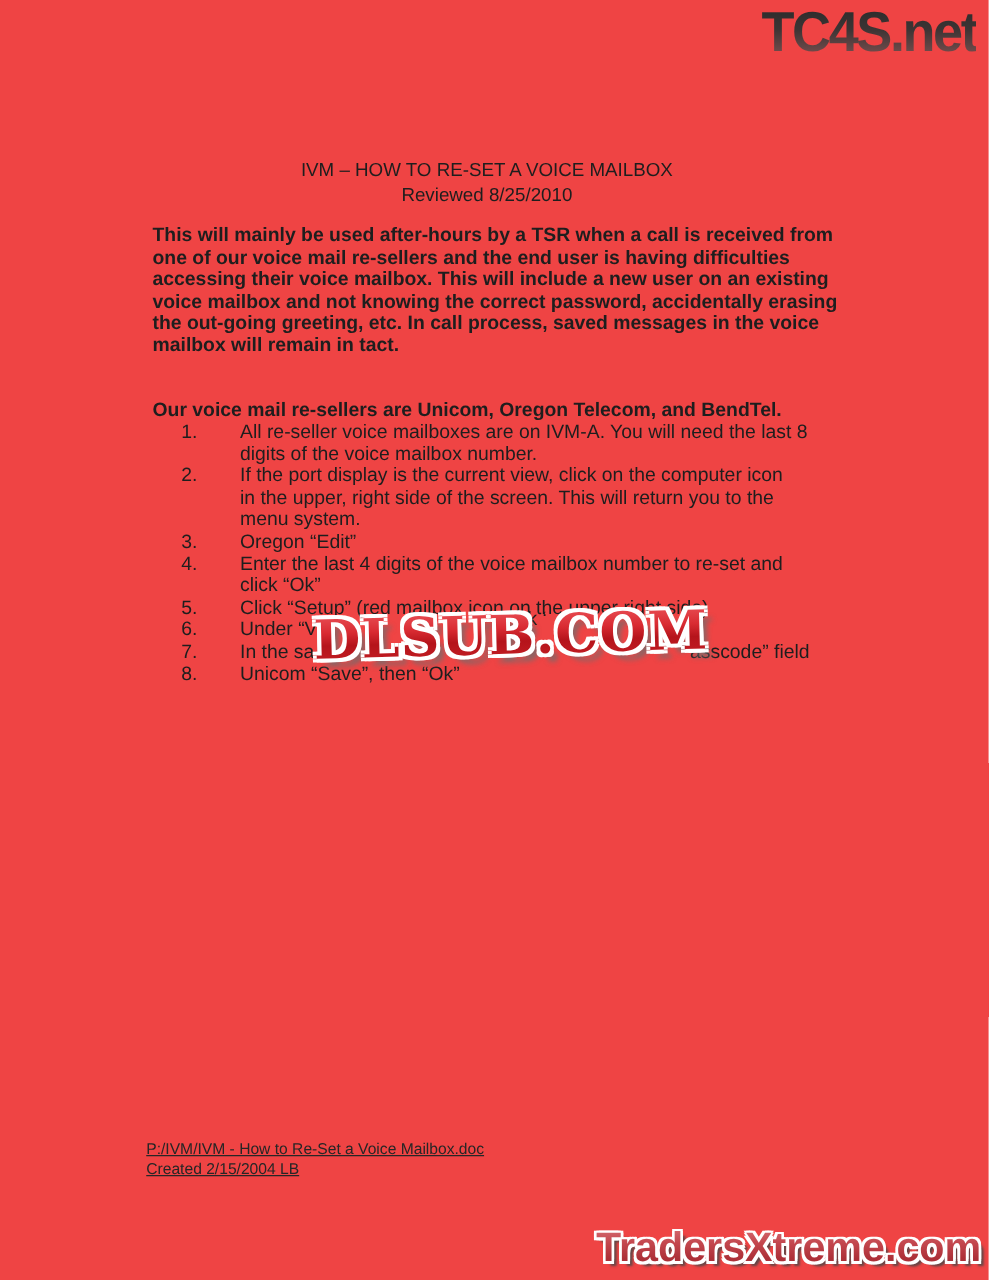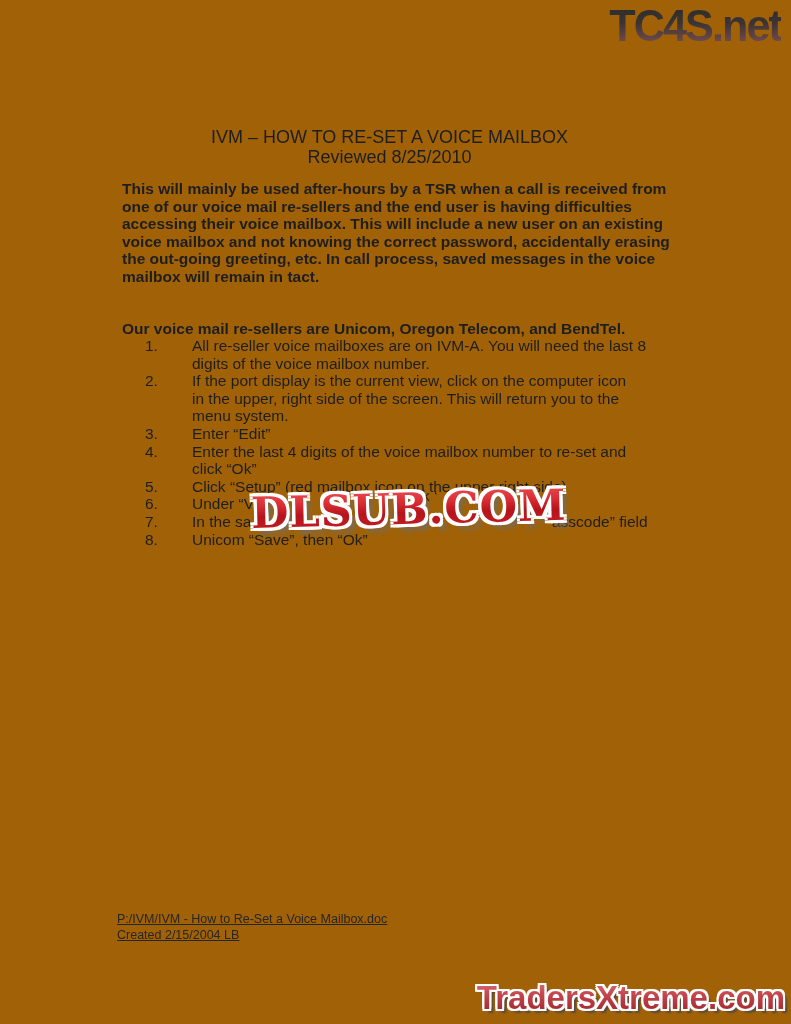--- a/index.html
+++ b/index.html
@@ -1,38 +1,38 @@
 <!DOCTYPE html>
 <html><head>
 <meta charset="utf-8">
 <style>
   html,body{margin:0;padding:0;background:#ffffff;}
   .page{
     position:relative;
     width:791px;height:1024px;
-    background:#a16207;
+    background:#ef4444;
     font-family:"Liberation Sans",sans-serif;
     color:#1e1e1e;
     overflow:hidden;
   }
 
   
   .tc4s{
     position:absolute;top:0px;right:10px;
     font-family:"Liberation Sans",sans-serif;
     font-weight:bold;font-size:45px;letter-spacing:-2px;
     transform:scaleX(0.96);transform-origin:right top;
     background:linear-gradient(180deg,#2b2b2b 8%,#3c3434 45%,#6f4a4a 80%,#8a5f5f 100%);
     -webkit-background-clip:text;background-clip:text;color:transparent;
   }
 
   
   .title-block{
     position:absolute;top:127px;left:0;right:12px;
-    text-align:center;font-size:18px;line-height:20px;
+    text-align:center;font-size:15px;line-height:20px;
     white-space:nowrap;
   }
 
   
   .intro{
     position:absolute;top:180px;left:122px;
     font-size:15.5px;line-height:17.6px;
   }
   .intro div{white-space:nowrap;font-weight:bold;}
 
@@ -144,21 +144,21 @@
       <div class="num">2.</div>
       <div class="lines">
         <div>If the port display is the current view, click on the computer icon</div>
         <div>in the upper, right side of the screen. This will return you to the</div>
         <div>menu system.</div>
       </div>
     </div>
     <div class="step">
       <div class="num">3.</div>
       <div class="lines">
-        <div>Enter “Edit”</div>
+        <div>Oregon “Edit”</div>
       </div>
     </div>
     <div class="step">
       <div class="num">4.</div>
       <div class="lines">
         <div>Enter the last 4 digits of the voice mailbox number to re-set and</div>
         <div>click “Ok”</div>
       </div>
     </div>
     <div class="step">

